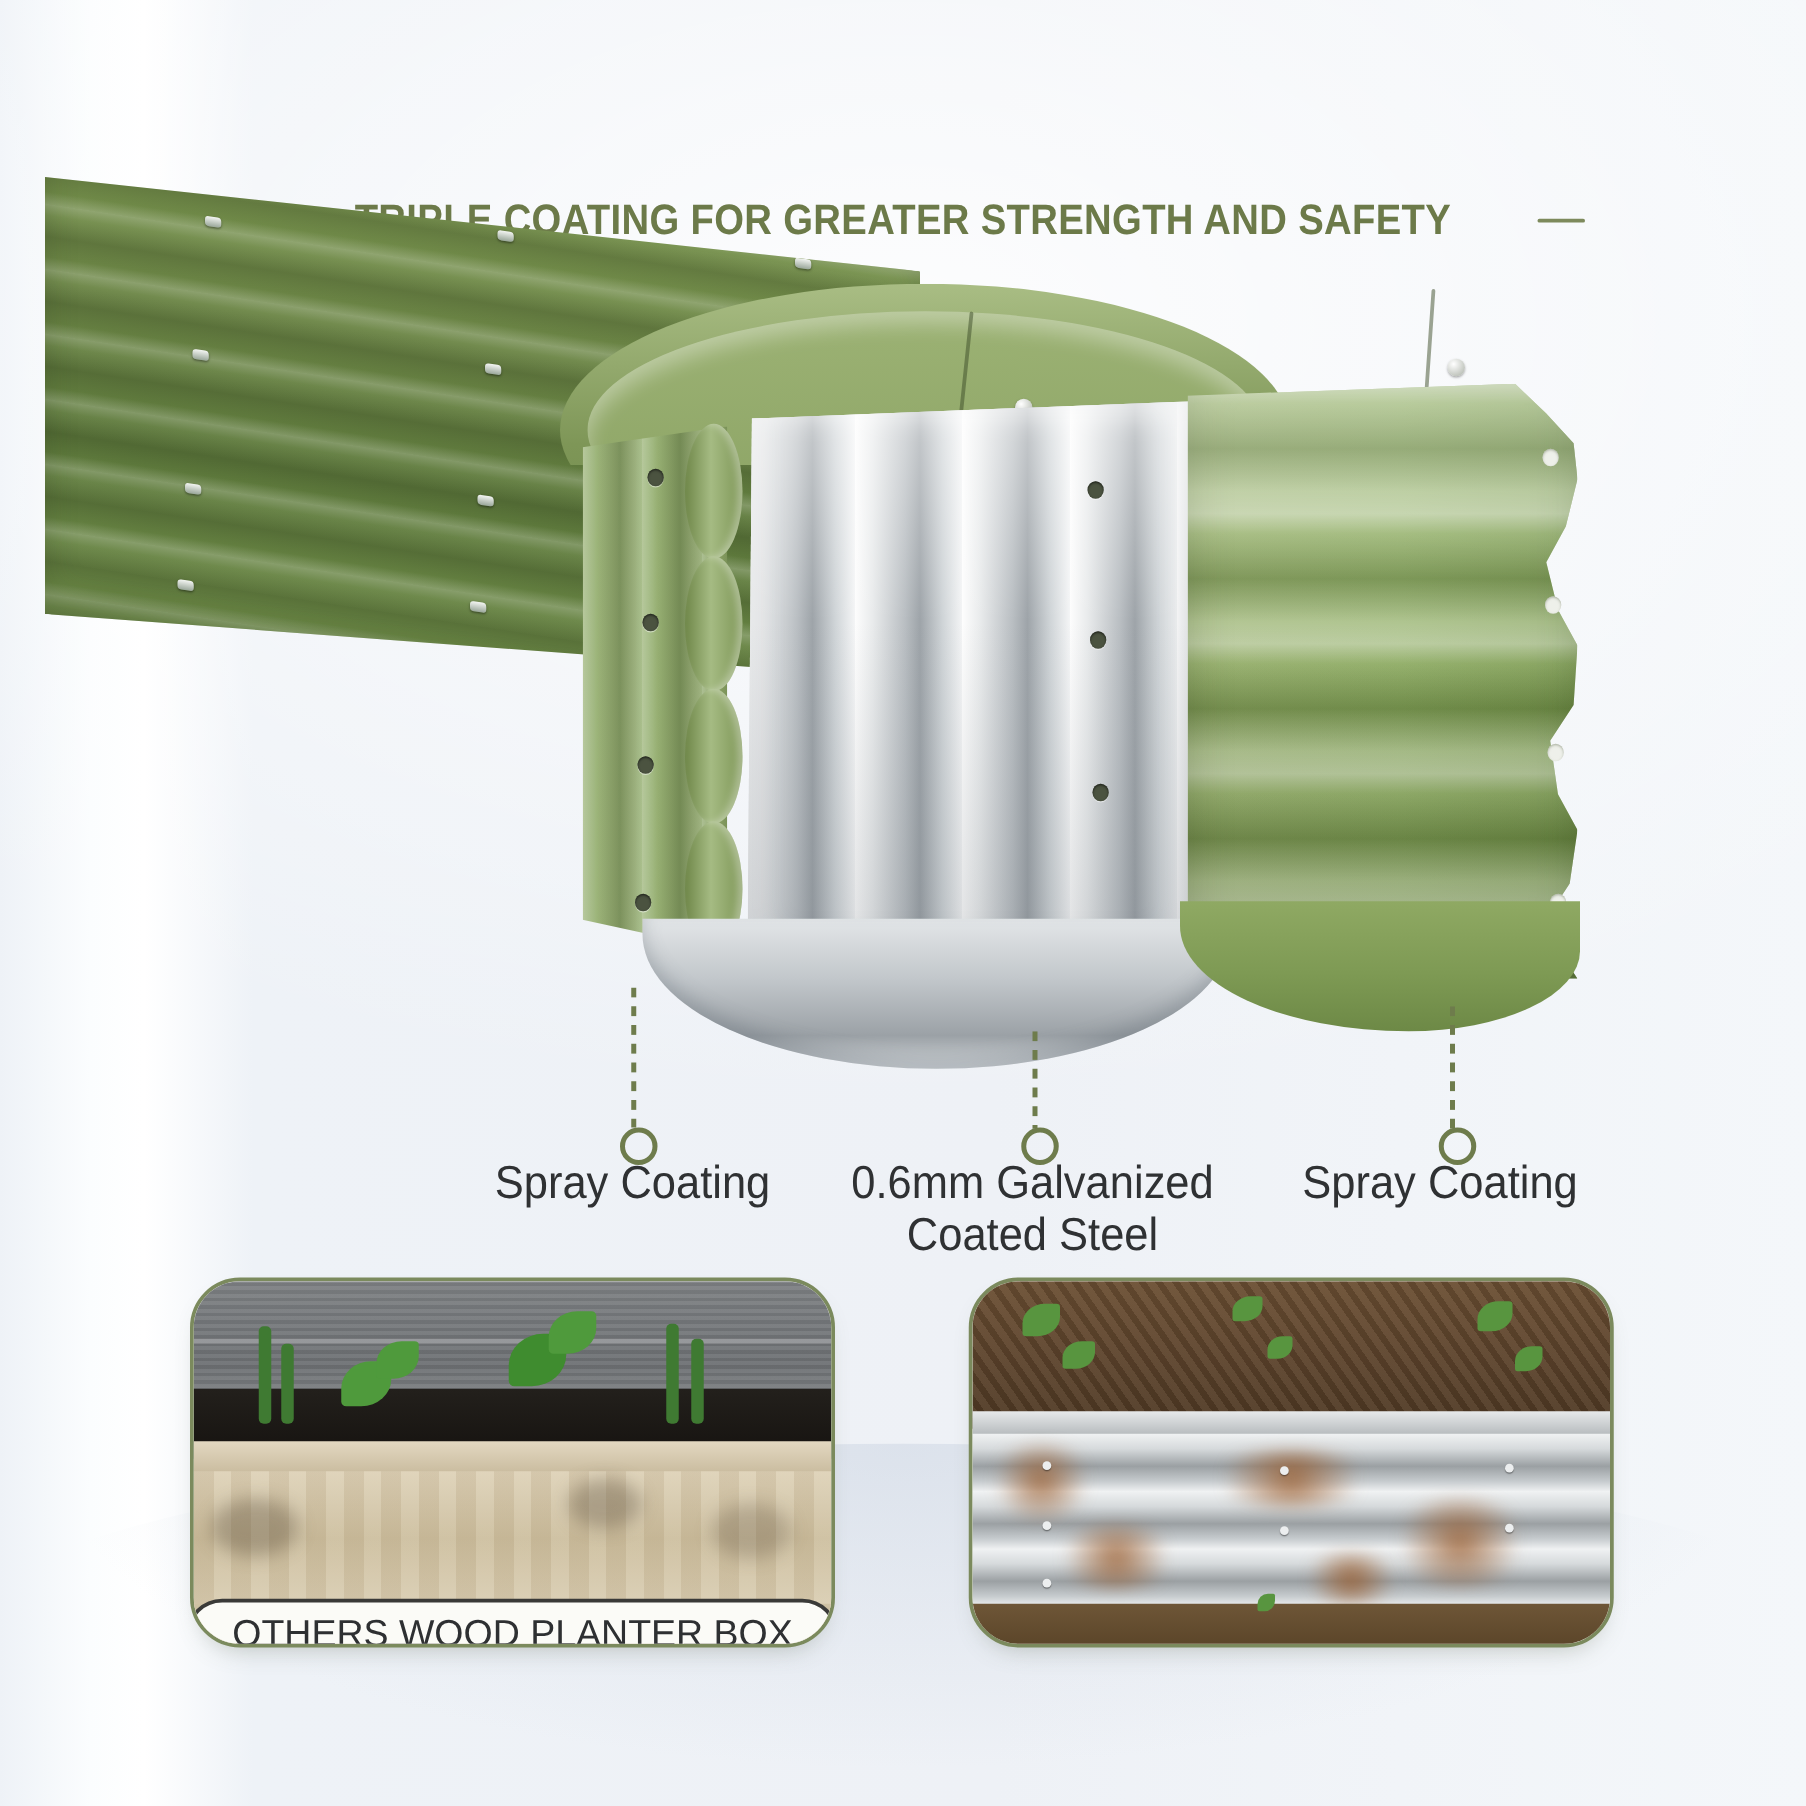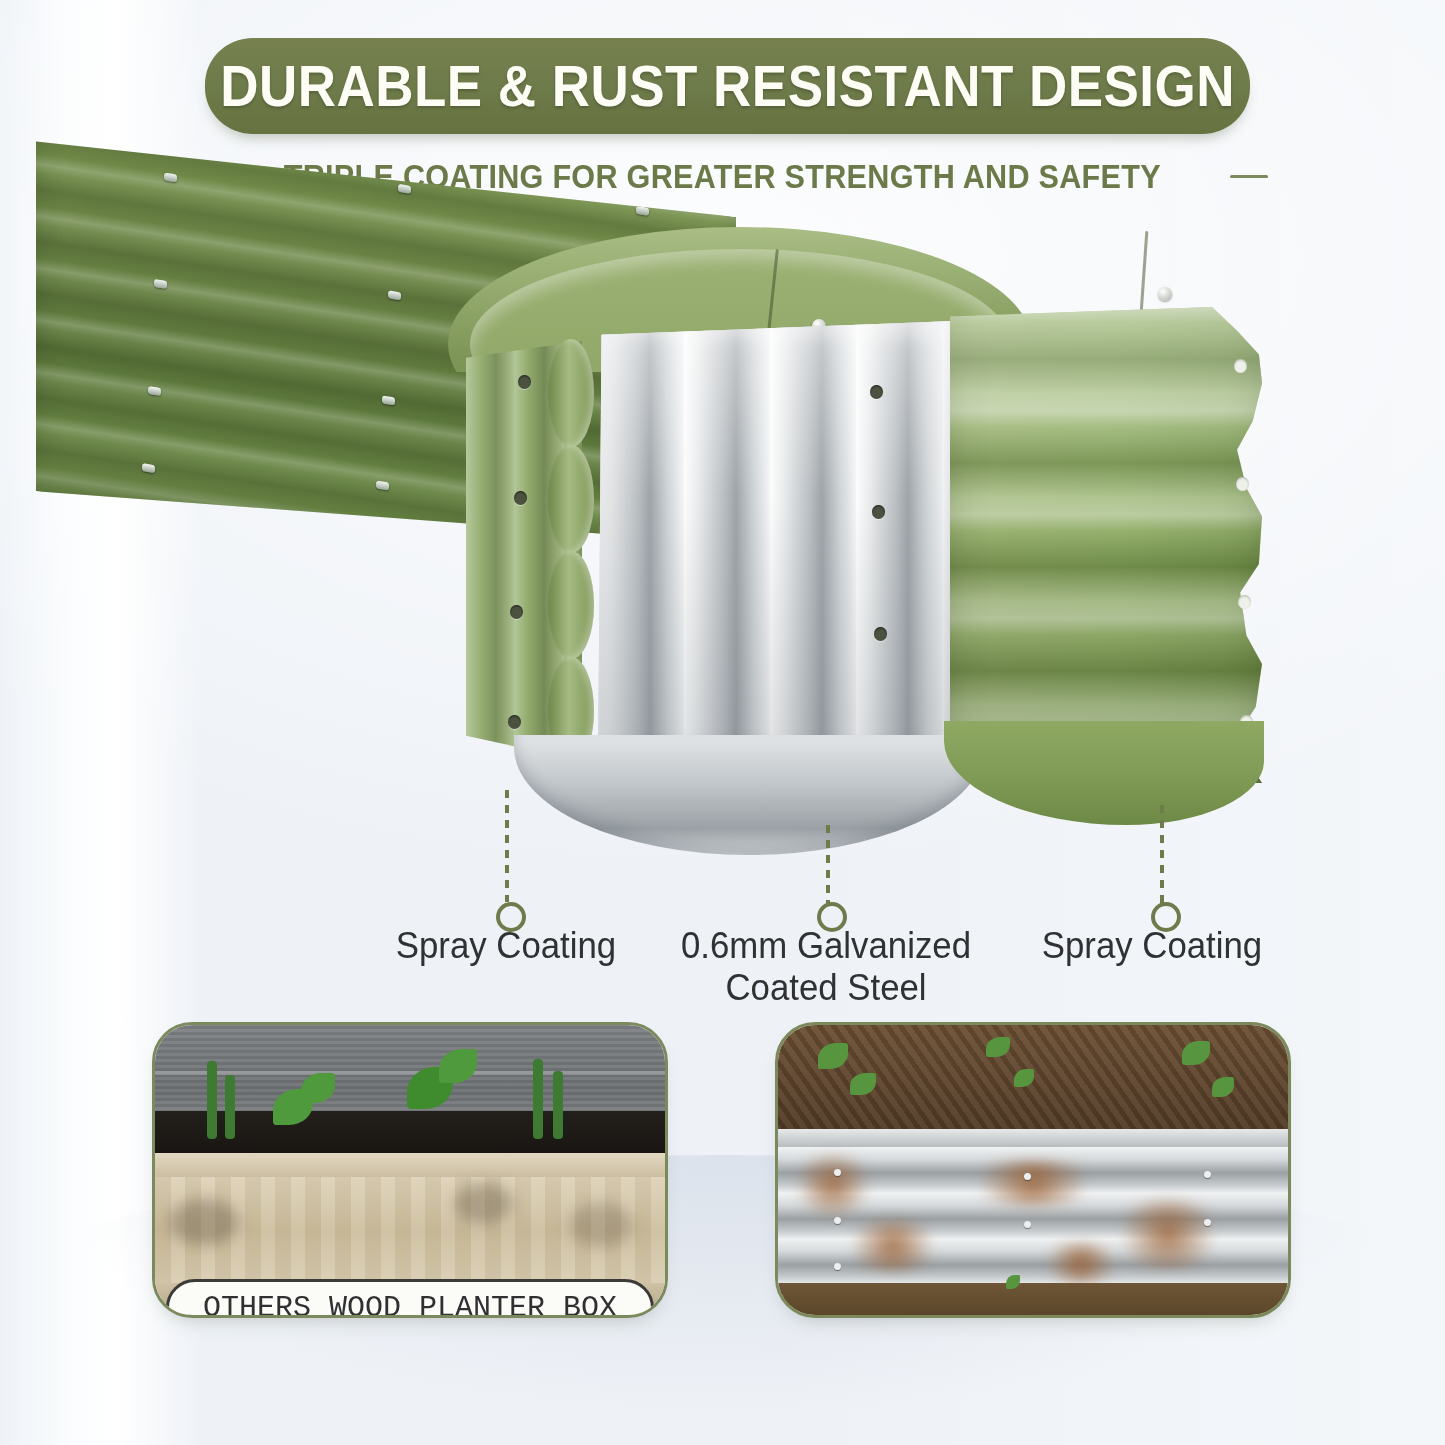--- a/index.html
+++ b/index.html
@@ -133,21 +133,21 @@
   .leader-ring{position:absolute;width:22px;height:22px;border-radius:50%;
     border:4px solid #6e7c4c;background:transparent;}
   .callout{position:absolute;text-align:center;color:#2f3133;
     font-size:37px;line-height:1.14;transform:scaleX(.94);white-space:nowrap;}
 
   
   .cards{position:absolute;left:0;top:1022px;width:1445px;height:400px;}
   .card{position:absolute;width:510px;height:290px;border-radius:40px;
     border:3px solid #7b8a5d;background:#fff;overflow:hidden;
     box-shadow:0 10px 20px -10px rgba(90,100,80,.35);}
-  .card.wood{left:152px;font-family:Liberation Mono, monospace;}
+  .card.wood{left:152px;}
   .card.metal{left:775px;}
   .card-photo{position:absolute;inset:0;}
 
   
   .wood-wall{position:absolute;left:0;top:0;right:0;height:112px;
     background:
       repeating-linear-gradient(0deg,rgba(0,0,0,.06) 0 3px,rgba(255,255,255,.05) 3px 6px),
       linear-gradient(180deg,#7e8184 0%,#6e7174 60%,#8b8e90 100%);}
   .wood-wall-line{position:absolute;left:0;right:0;top:46px;height:4px;background:rgba(255,255,255,.22);}
   .wood-soil{position:absolute;left:0;right:0;top:86px;height:56px;
@@ -190,23 +190,20 @@
     transform-origin:center;box-shadow:0 4px 8px -4px rgba(0,0,0,.3);}
   .card.metal .card-label{border-color:#5c6a45;}
 </style>
 </head>
 <body>
 
 <div class="stage">
   <div class="bg-sheen"></div>
   <div class="bg-floor"></div>
 
-  <div class="banner">
-    <div class="banner-text">DURABLE &amp; RUST RESISTANT DESIGN</div>
-  </div>
 
   <div class="subtitle-row">
     <div class="sub-dash"></div>
     <div class="subtitle">TRIPLE COATING FOR GREATER STRENGTH AND SAFETY</div>
     <div class="sub-dash"></div>
   </div>
 
   <div class="hero">
 
     <div class="wall-left">

